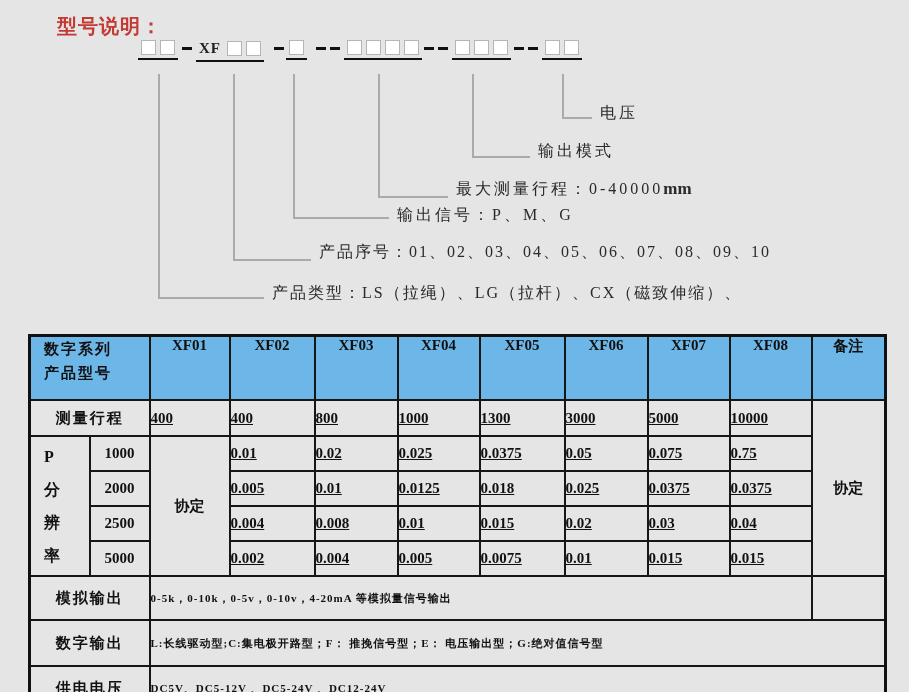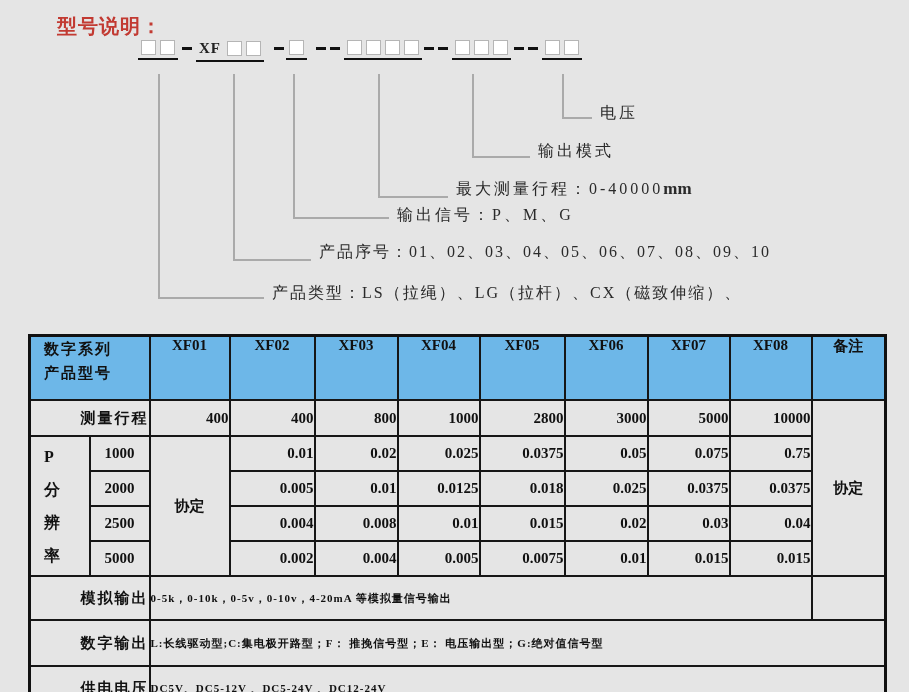--- a/index.html
+++ b/index.html
@@ -28,22 +28,22 @@
   .ann .unit{font-family:Liberation Serif, serif;font-weight:bold;
              font-size:17px;letter-spacing:0;}
 
   
   table.spec{position:absolute;left:28px;top:334px;border-collapse:collapse;table-layout:fixed;
              width:856px;font-size:15px;font-weight:bold;color:#111;}
   table.spec td{border:2px solid #161616;padding:0;overflow:hidden;}
   table.spec{border:3px solid #111;}
   td.hdr{background:#6db7e8;vertical-align:top;text-align:center;padding-top:9px;height:62px;}
   td.hdr.first{text-align:left;padding-left:13px;letter-spacing:2px;line-height:24px;}
-  td.rowlabel{text-align:right;padding-left:12px;letter-spacing:2px;}
-  td.val{text-align:right;padding-left:13px;}
+  td.rowlabel{text-align:center;padding-left:12px;letter-spacing:2px;}
+  td.val{text-align:left;padding-left:13px;text-decoration:underline;}
   td.center{text-align:center;padding-left:0;}
   td.thickR{border-right-width:3px;}
   tr.h34 td{height:34px;}
   tr.h33 td{height:33px;}
   tr.h42 td{height:42px;}
   tr.h44 td{height:44px;}
   td.hdrB{border-bottom-width:3px;margin-top:17px;}
   td.secB{border-bottom-width:3px;}
   .pchar{display:block;line-height:33px;padding-left:13px;font-size:16px;}
   td.longval{text-align:left;padding-left:14px;letter-spacing:1px;font-size:11px;}
@@ -144,21 +144,21 @@
       <td class="hdr hdrB">XF07</td>
       <td class="hdr hdrB">XF08</td>
       <td class="hdr hdrB">备注</td>
     </tr>
     <tr class="h34">
       <td class="rowlabel" colspan="2">测量行程</td>
       <td class="val thickR">400</td>
       <td class="val">400</td>
       <td class="val">800</td>
       <td class="val thickR">1000</td>
-      <td class="val thickR">2800</td>
+      <td class="val thickR">1300</td>
       <td class="val">3000</td>
       <td class="val">5000</td>
       <td class="val">10000</td>
       <td class="center" rowspan="5">协定</td>
     </tr>
     <tr class="h33">
       <td rowspan="4" style="padding:0">
         <span class="pchar">P</span>
         <span class="pchar">分</span>
         <span class="pchar">辨</span>

